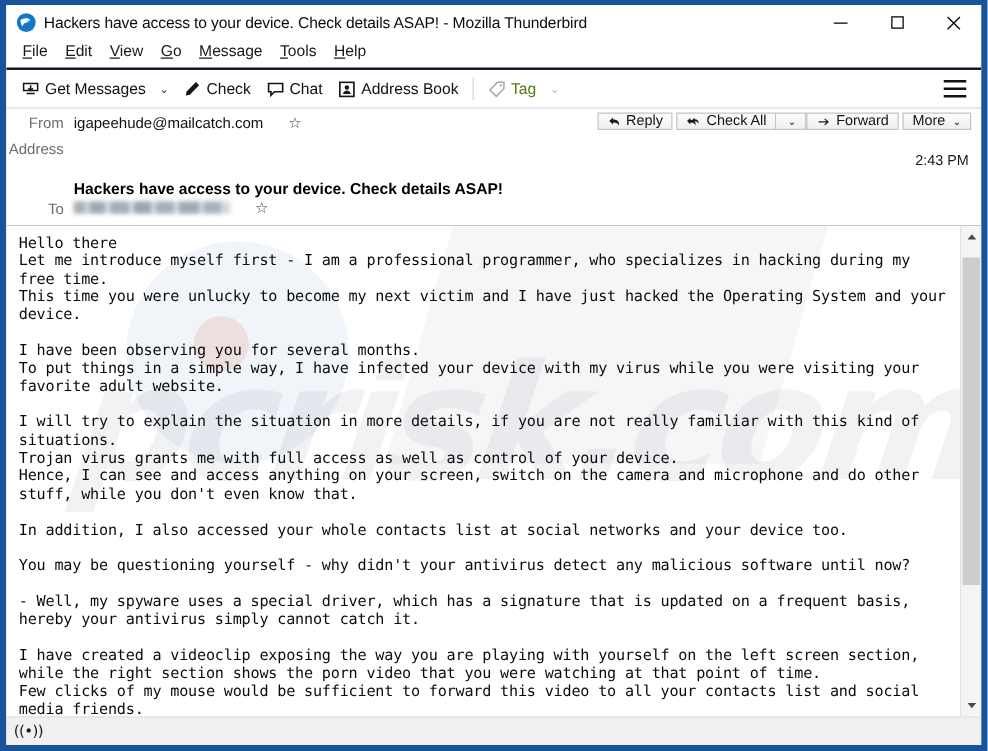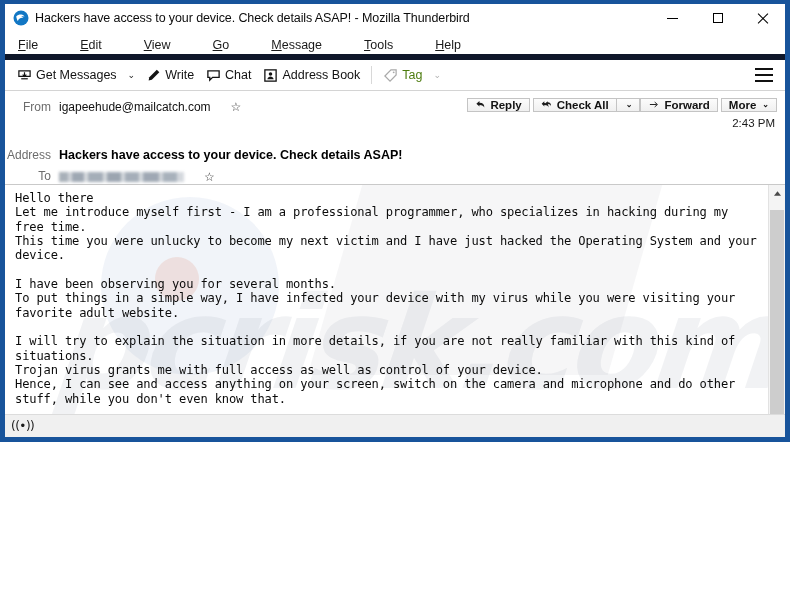--- a/index.html
+++ b/index.html
@@ -13,21 +13,21 @@
     overflow: hidden;
     font-family: "Liberation Sans", sans-serif;
     -webkit-font-smoothing: antialiased;
   }
 
   
   .window-frame {
     position: absolute;
     left: 0; top: 0;
     width: 790px;
-    height: 442px;
+    height: 601px;
     background: #18549b;
     box-sizing: border-box;
     padding: 4px 5px 5px 5px;
   }
   .window-inner {
     position: relative;
     width: 100%;
     height: 100%;
     background: #ffffff;
     box-sizing: border-box;
@@ -91,24 +91,23 @@
   }
   .glyph-close:before { transform: rotate(45deg); }
   .glyph-close:after  { transform: rotate(-45deg); }
 
   
   .menubar {
     height: 22px;
     min-height: 22px;
     background: #ffffff;
     display: flex;
-    align-items: flex-end;
+    align-items: flex-start;
     padding-left: 6px;
-    border-bottom: 6px solid #0f172a;
-    gap: 28px;
+    border-bottom: 2px solid #0f172a;
   }
   .menu-item {
     font-size: 12.5px;
     color: #1a1a1a;
     padding: 2px 7px 2px 7px;
     cursor: default;
     white-space: nowrap;
   }
   .menu-item u { text-decoration: underline; text-underline-offset: 1px; }
 
@@ -161,21 +160,21 @@
 
   
   .msg-header {
     background: #ffffff;
     padding: 3px 0 0 0;
     border-bottom: 1px solid #c9c9c9;
     position: relative;
   }
   .hdr-row {
     display: flex;
-    align-items: flex-end;
+    align-items: flex-start;
     min-height: 19px;
     padding: 1px 8px 1px 0;
   }
   .hdr-label {
     width: 54px;
     min-width: 54px;
     text-align: right;
     font-size: 12px;
     color: #6c6c6c;
     padding-right: 8px;
@@ -211,23 +210,22 @@
       #99a4b0 104px 118px, #cdd2d8 118px 125px);
     filter: blur(1.6px);
     opacity: 0.85;
     vertical-align: middle;
   }
   .hdr-actions {
     position: absolute;
     right: 8px;
     top: 3px;
     display: flex;
-    align-items: center;
+    align-items: flex-start;
     height: 21px;
-    font-weight: bold;
   }
   .act-btn {
     display: flex;
     align-items: center;
     gap: 4px;
     font-size: 11.5px;
     color: #121212;
     background: linear-gradient(#fcfcfc, #f0f0f0);
     border: 1px solid #c4c4c4;
     padding: 0 7px;
@@ -236,21 +234,21 @@
     box-sizing: border-box;
   }
   .act-btn + .act-btn { margin-left: 3px; }
   .act-btn .mini-caret { font-size: 8px; margin-left: 2px; }
   .act-group { display:flex; margin-left: 3px; }
   .act-group .act-btn { margin-left: 0; }
   .act-group .act-btn + .act-btn { border-left: 0; }
   .msg-time {
     position: absolute;
     right: 10px;
-    top: 26px;
+    top: 36px;
     font-size: 11.5px;
     color: #1a1a1a;
   }
 
   
   .msg-body-wrap {
     flex: 1 1 auto;
     position: relative;
     background: #ffffff;
     overflow: hidden;
@@ -420,21 +418,21 @@
           <path d="M4.5 11.5h7" stroke="#141414" stroke-width="1.3"></path>
         </svg>
         <span>Get Messages</span>
       </div>
       <div class="tool-caret">⌄</div>
 
       <div class="tool-btn">
         <svg width="15" height="15" viewBox="0 0 16 16">
           <path d="M11.5 1.8l2.7 2.7-8 8-3.4.7.7-3.4z" fill="#141414"></path>
         </svg>
-        <span>Write</span>
+        <span>Check</span>
       </div>
 
       <div class="tool-btn">
         <svg width="15" height="15" viewBox="0 0 16 16">
           <path d="M2 3h12v7H7l-3 3v-3H2z" fill="none" stroke="#141414" stroke-width="1.4"></path>
         </svg>
         <span>Chat</span>
       </div>
 
       <div class="tool-btn">

